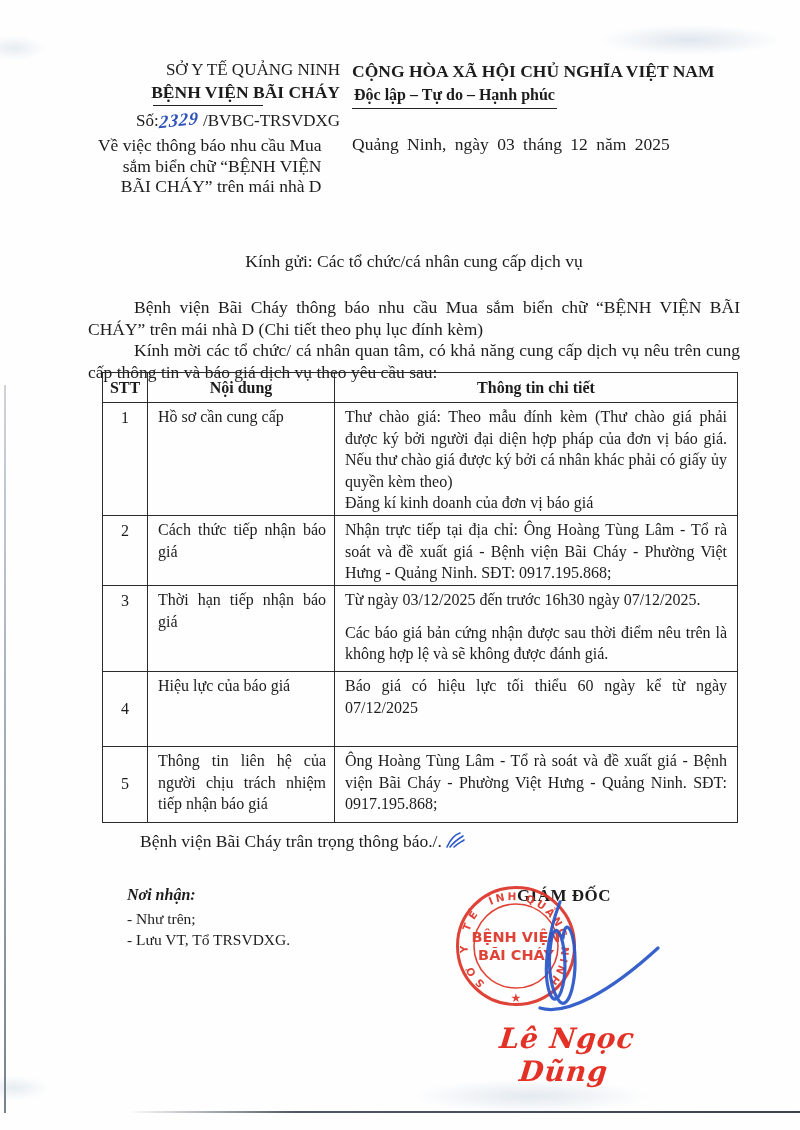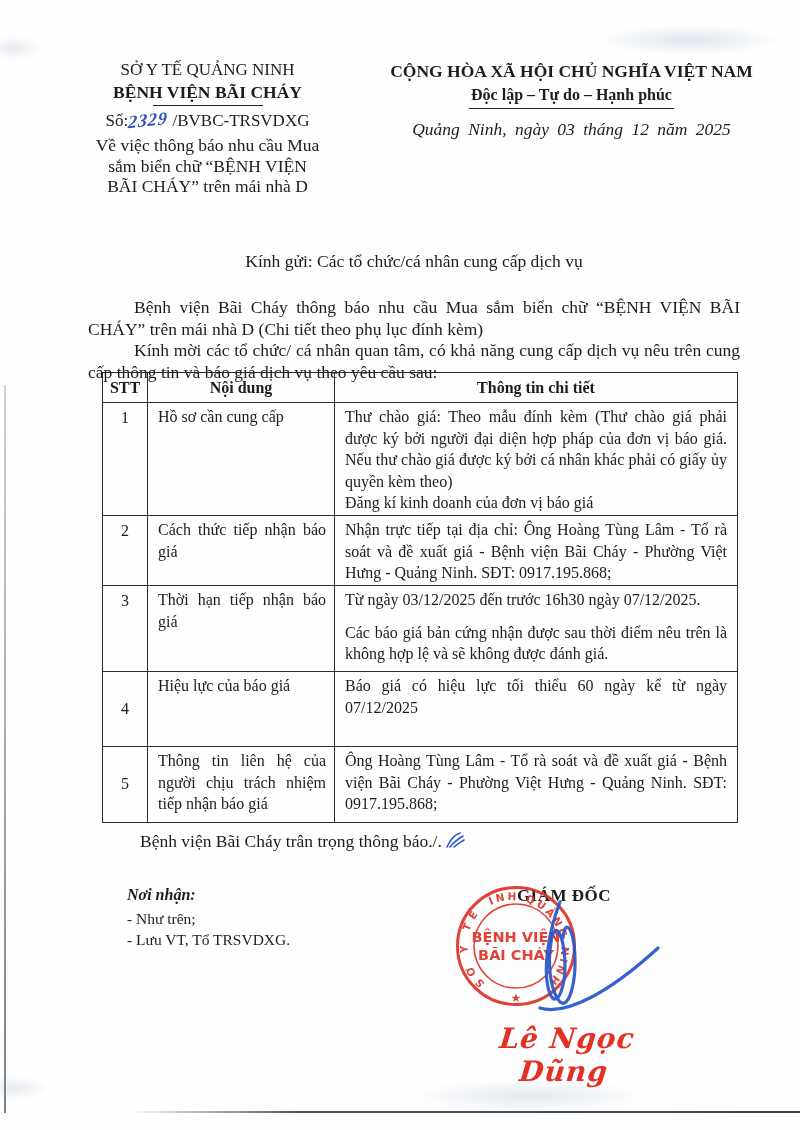--- a/index.html
+++ b/index.html
@@ -10,34 +10,34 @@
       radial-gradient(ellipse 130px 22px at 690px 40px, rgba(178,196,214,0.40), rgba(178,196,214,0) 70%),
       radial-gradient(ellipse 45px 18px at 14px 48px, rgba(178,196,214,0.30), rgba(178,196,214,0) 70%),
       radial-gradient(ellipse 170px 24px at 530px 1096px, rgba(178,196,214,0.35), rgba(178,196,214,0) 70%),
       radial-gradient(ellipse 50px 18px at 14px 1088px, rgba(178,196,214,0.30), rgba(178,196,214,0) 70%),
       #fefefe;
     overflow:hidden;
   }
   .abs { position:absolute; }
 
   
-  .hdr-left  { left:75px; top:58px; width:265px; text-align:center; }
+  .hdr-left  { left:75px; top:58px; width:265px; text-align:right; }
   .org-parent{ font-size:17px; line-height:23px; }
   .org-name  { font-size:17.5px; font-weight:bold; line-height:23px; }
   .org-rule  { width:110px; height:0; border-top:1.6px solid #222; margin:1px auto 3px; }
   .doc-no    { font-size:17px; line-height:22px; }
   .hand-no   { color:#2b50b8; font-style:italic; font-weight:bold; font-size:18px;
                display:inline-block; transform:rotate(-6deg) skewX(-10deg); letter-spacing:1px; }
   .subject   { font-size:17.5px; line-height:20.5px; margin-top:3px; width:228px; margin-left:auto; margin-right:auto; }
 
-  .hdr-right { left:364px; top:60px; width:415px; text-align:center; }
+  .hdr-right { left:352px; top:60px; width:415px; text-align:left; }
   .motto1    { font-size:17.5px; font-weight:bold; line-height:22px; }
   .motto2    { display:inline-block; font-size:16px; font-weight:bold; line-height:22px;
                border-bottom:1.6px solid #222; padding:0 2px 2px; margin-top:2px; }
-  .place-date{ font-style:italic; font-size:17.5px; margin-top:10px; word-spacing:4px; }
+  .place-date{ font-size:17.5px; margin-top:25px; word-spacing:4px; }
 
   
   .salutation{ left:88px; top:251px; width:652px; text-align:center; font-size:17.5px; }
   .para      { left:88px; width:652px; text-align:justify; text-indent:46px;
                font-size:17.5px; line-height:21.5px;margin-top:20px; }
   .p1 { top:277px; } .p2 { top:320px; }
 
   
   table.quote { position:absolute; left:102px; top:372px; width:635px;
                 border-collapse:collapse; table-layout:fixed; }

